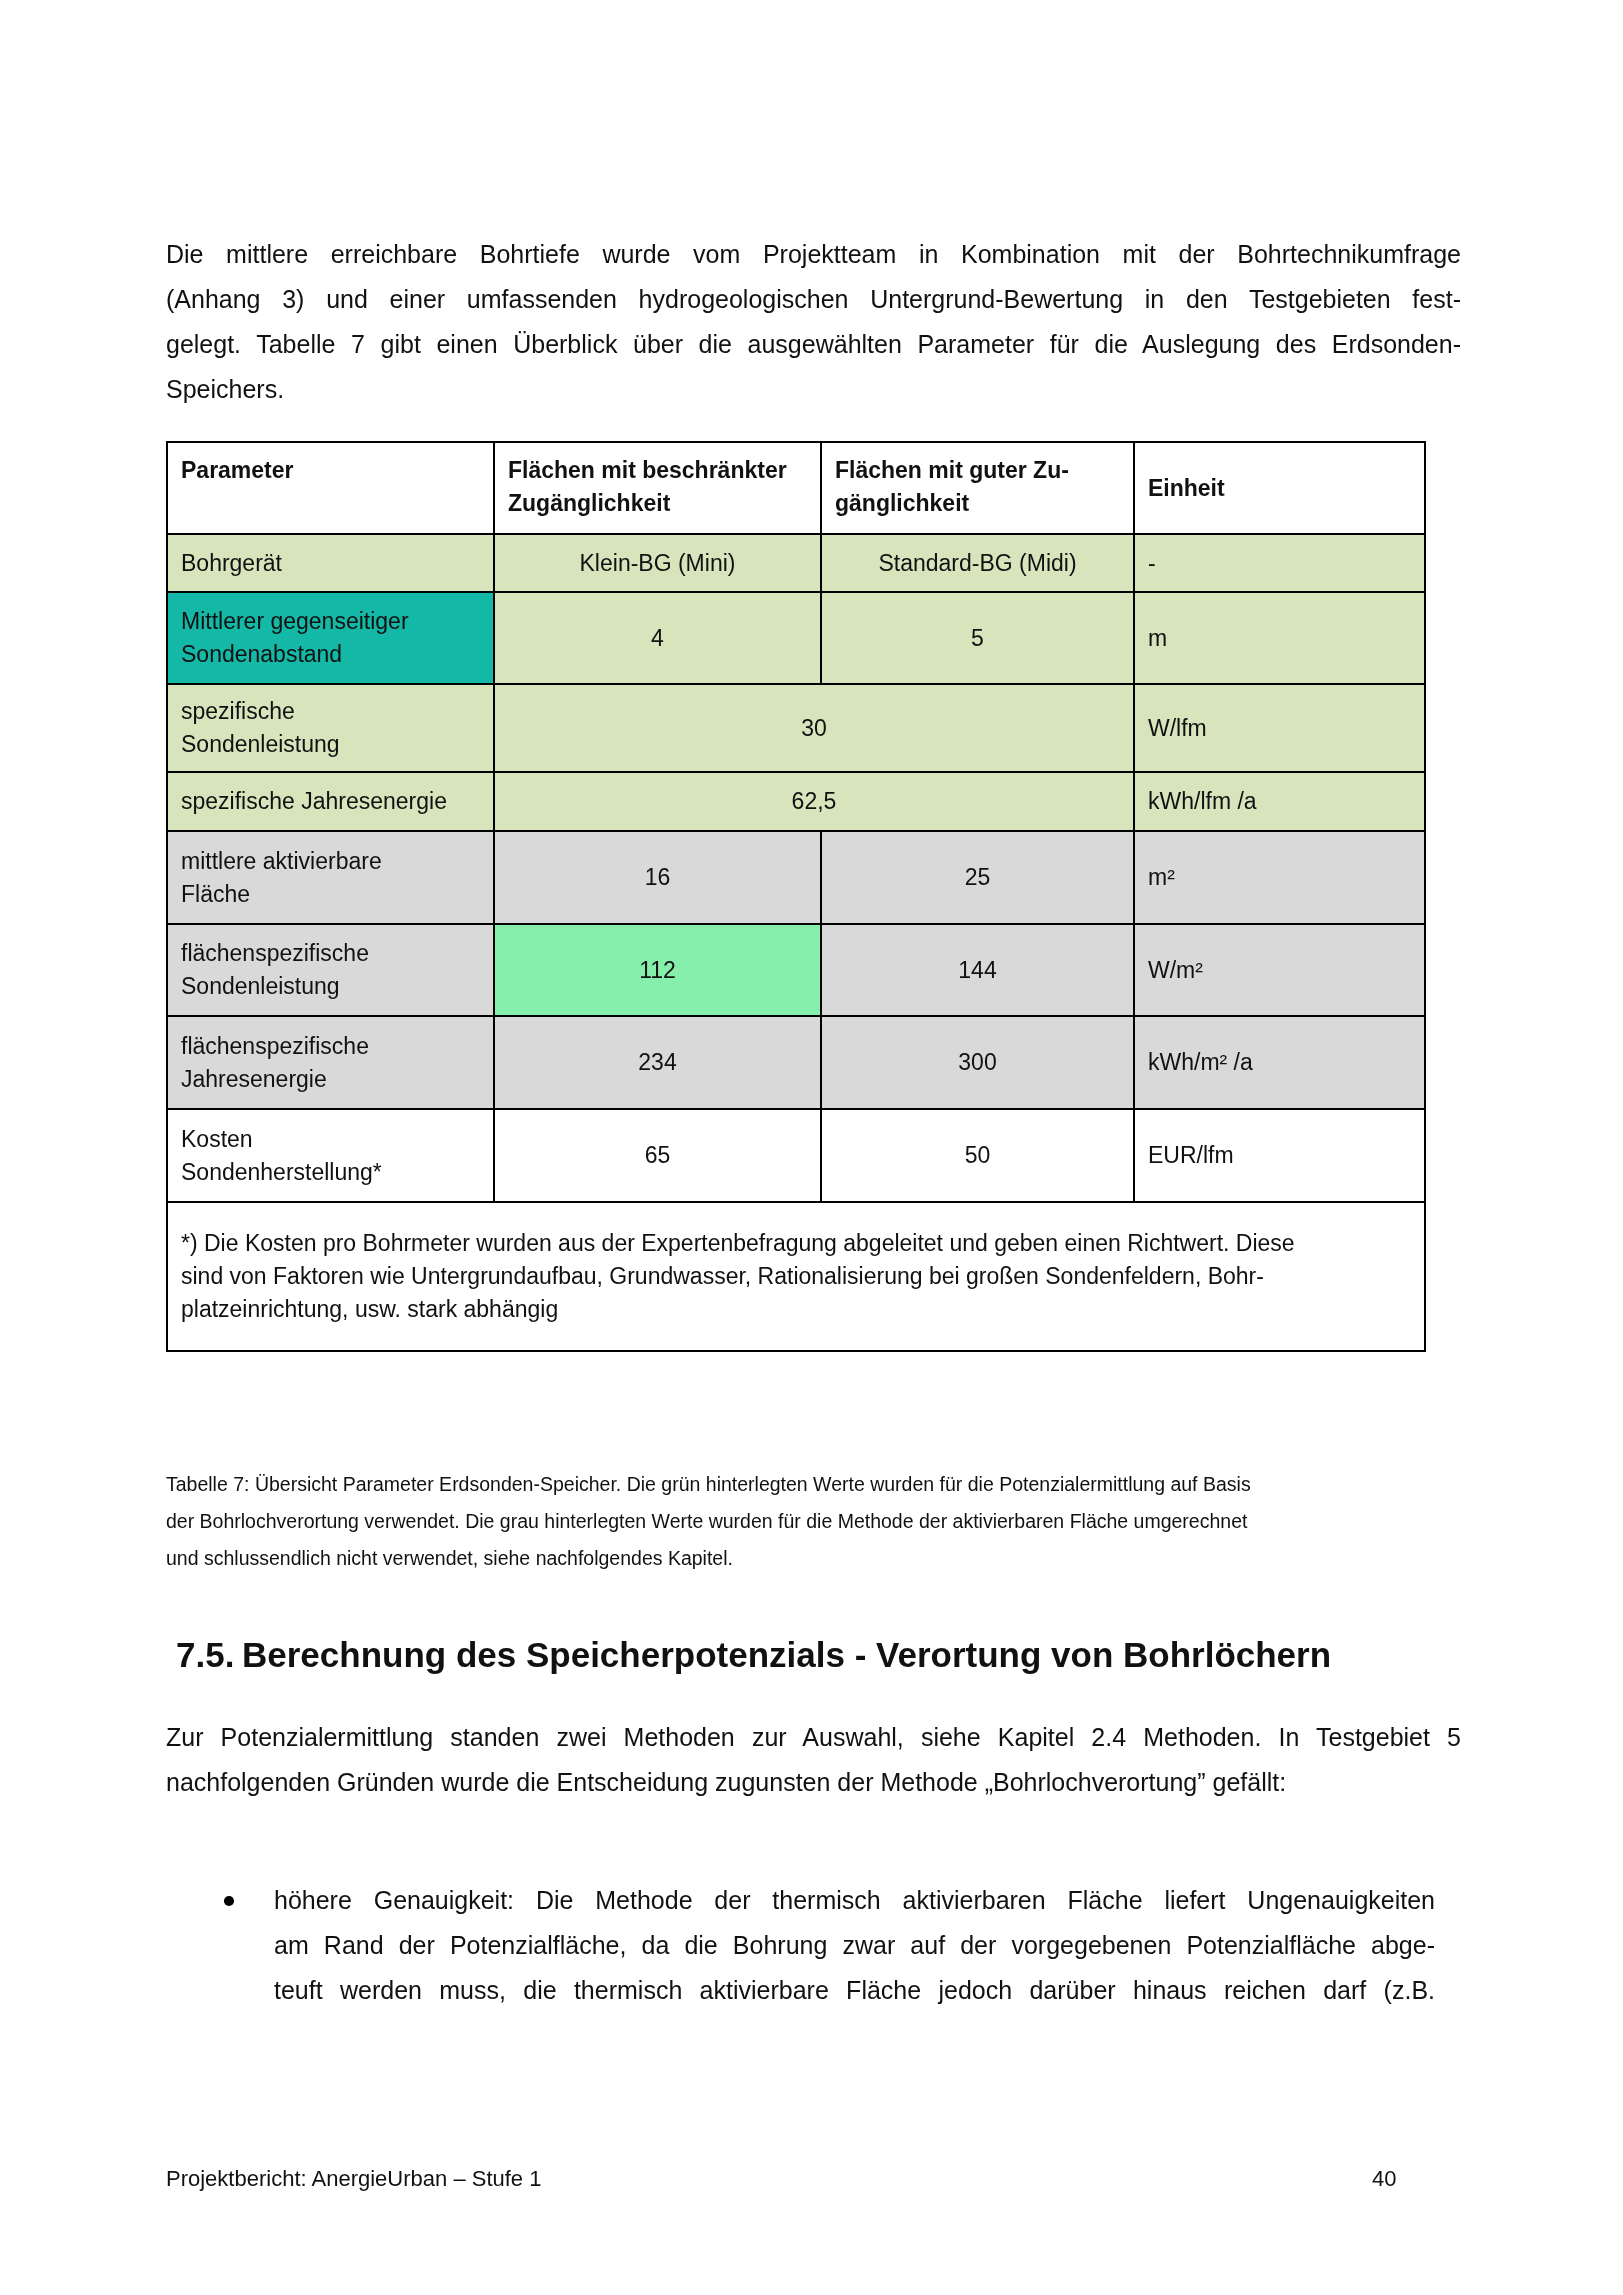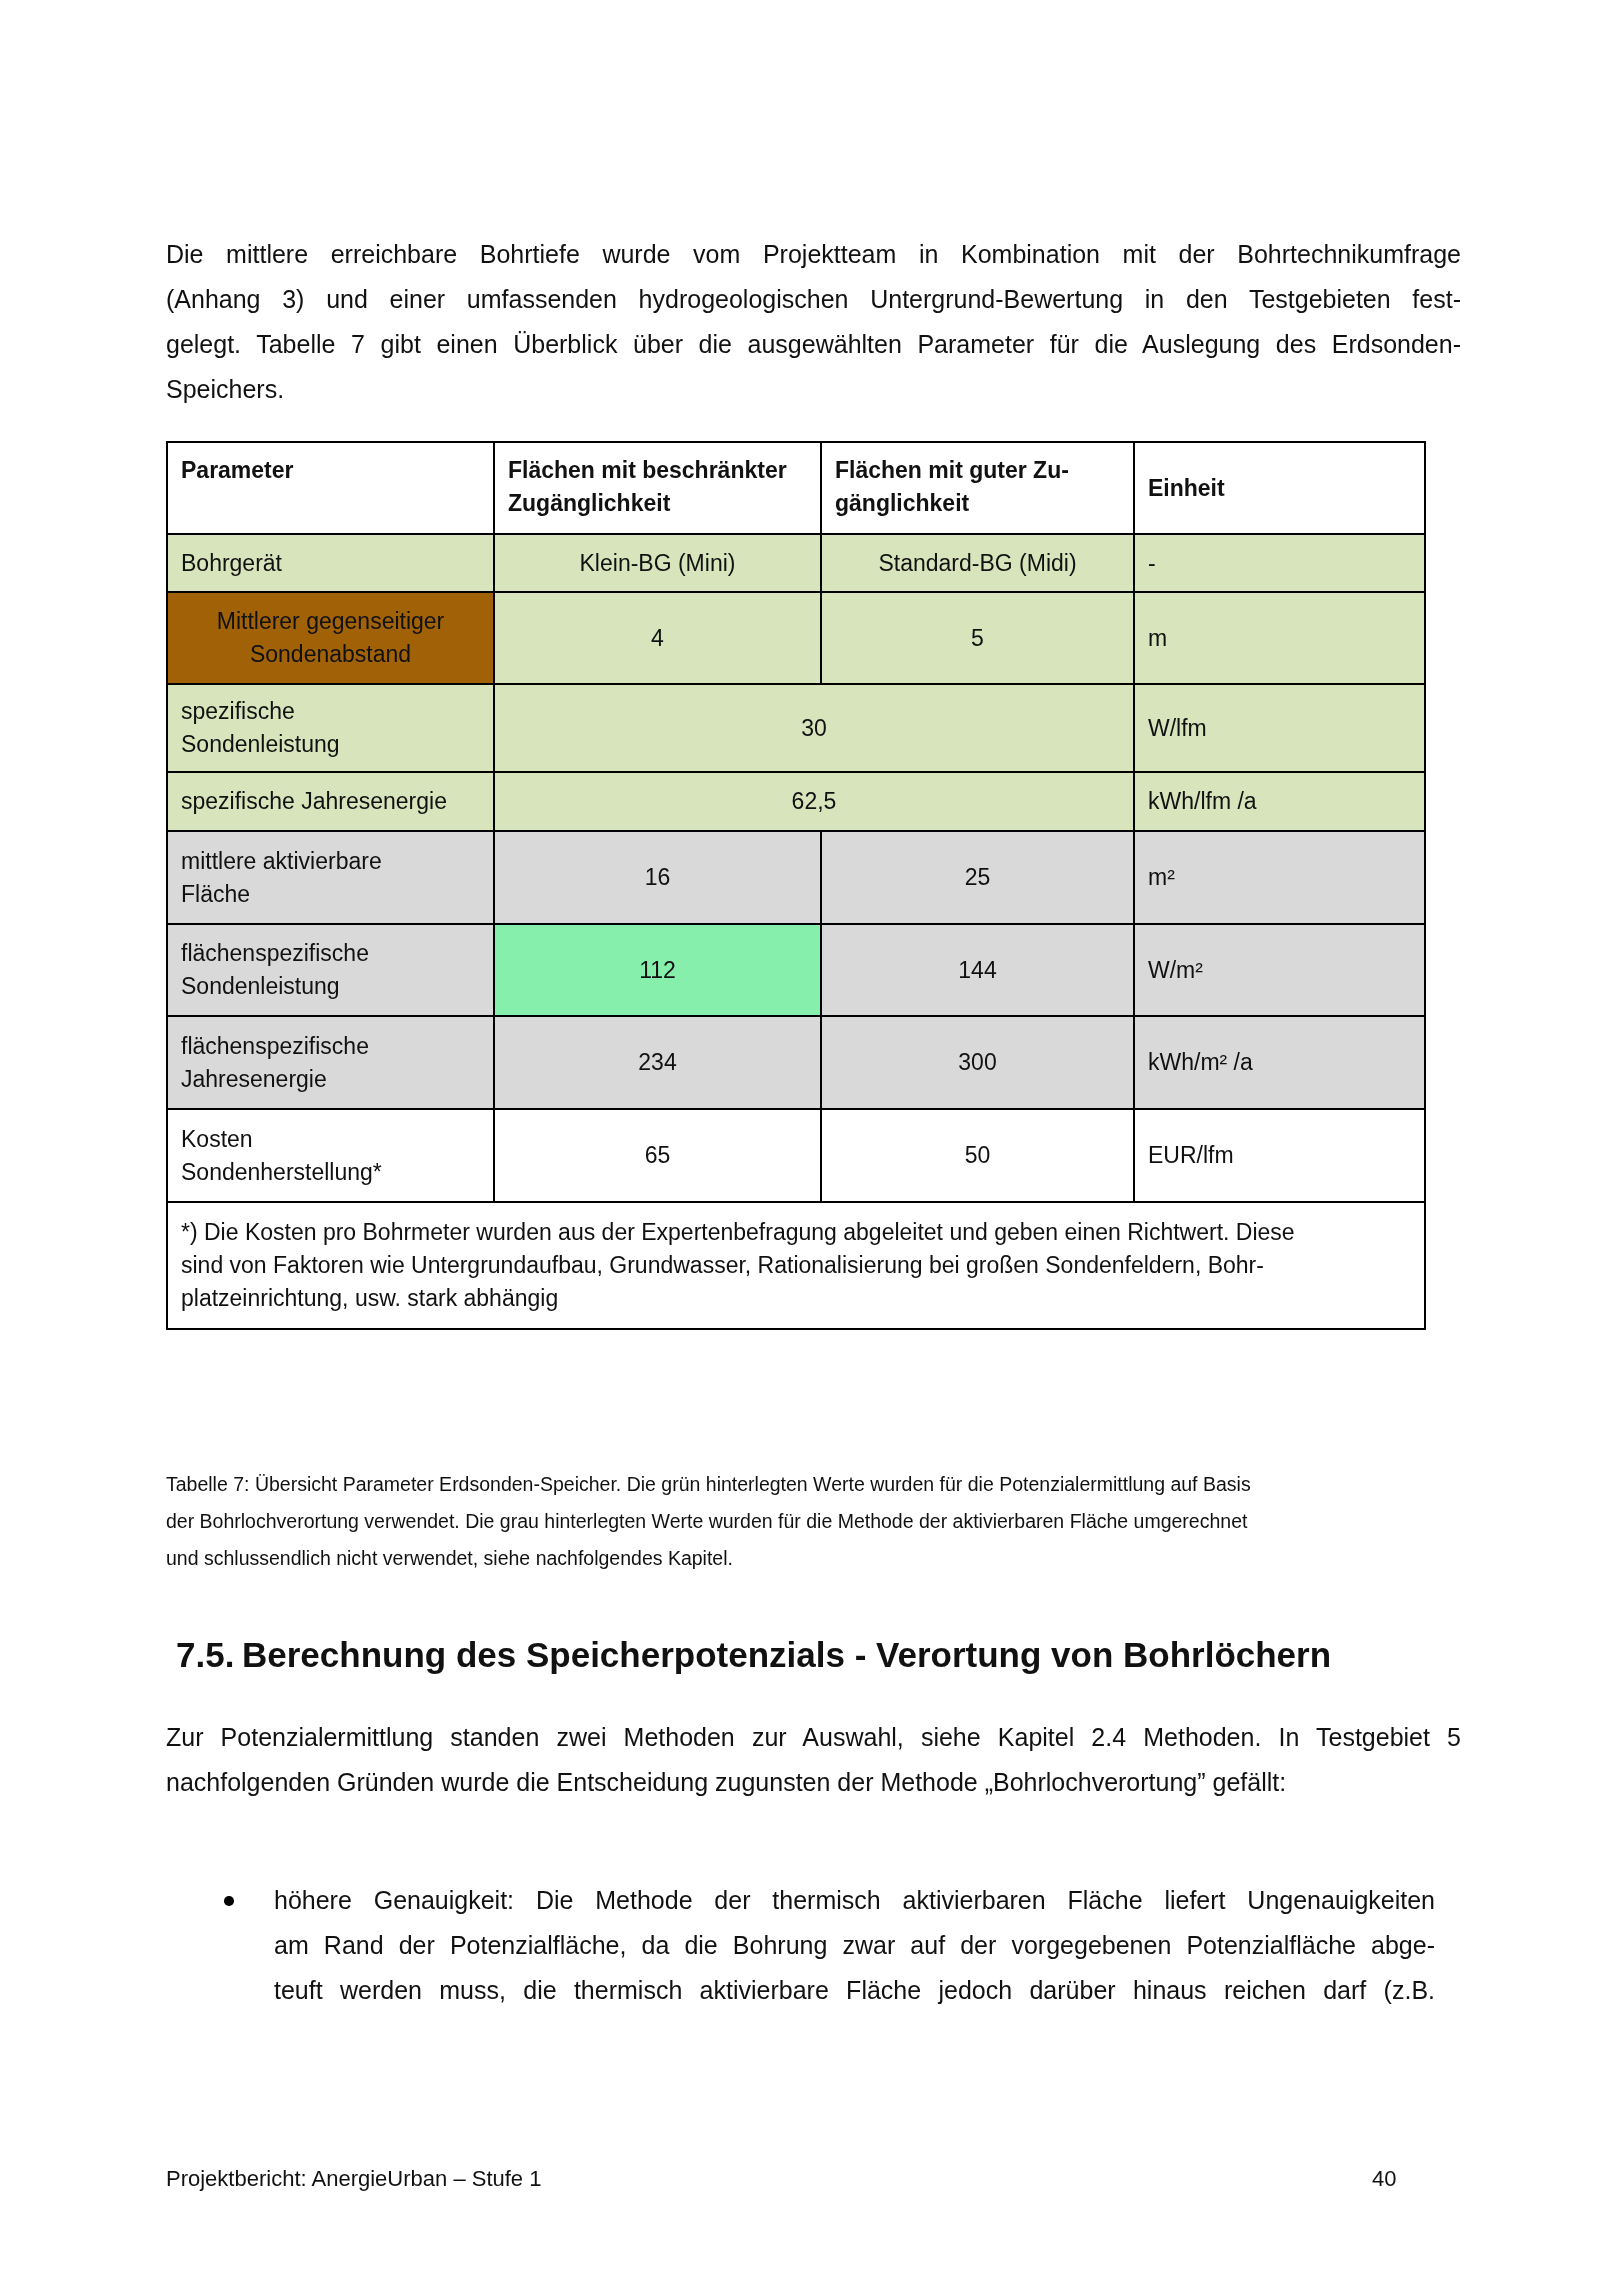--- a/index.html
+++ b/index.html
@@ -33,21 +33,21 @@
   table.params tr.r1 { height: 58px; }
   table.params tr.r2 { height: 93px; }
   table.params tr.r3 { height: 92px; }
   table.params tr.r4 { height: 88px; }
   table.params tr.r5 { height: 59px; }
   table.params tr.r6 { height: 93px; }
   table.params tr.r7 { height: 92px; }
   table.params tr.r8 { height: 93px; }
   table.params tr.r9 { height: 93px; }
   table.params tr.fn { height: 126px; }
-  table.params tr.fn td { vertical-align: middle; padding: 13px 13px; line-height: 33px; }
+  table.params tr.fn td { vertical-align: middle; padding: 24px 13px; line-height: 33px; }
   .green td { background: #d8e4bc; }
   .grey td { background: #d9d9d9; }
   .white td { background: #ffffff; }
 
   #caption {
     position: absolute; left: 166px; top: 1466px; width: 1291px;
     font-size: 19.5px; line-height: 37px; margin: 0;
   }
   #caption .ln { display: block; white-space: nowrap; }
 
@@ -110,21 +110,21 @@
 
   <tr class="r1 green">
     <td style="background: rgb(216, 228, 188); margin-left: 18px;">Bohrgerät</td>
     <td class="c" style="background: rgb(216, 228, 188);">Klein-BG (Mini)</td>
     <td class="c" style="background: rgb(216, 228, 188);">Standard-BG (Midi)</td>
     <td style="background: rgb(216, 228, 188);">-</td>
   </tr>
 
 
   <tr class="r3 green">
-    <td style="background: #a16207; text-align: center;"><span>Mittlerer gegenseitiger</span><br><span>Sondenabstand</span></td>
+    <td style="background: #14b8a6;"><span>Mittlerer gegenseitiger</span><br><span>Sondenabstand</span></td>
     <td class="c" style="background: rgb(216, 228, 188);">4</td>
     <td class="c" style="background: rgb(216, 228, 188);">5</td>
     <td style="background: rgb(216, 228, 188);">m</td>
   </tr>
 
   <tr class="r4 green">
     <td style="background: rgb(216, 228, 188);"><span>spezifische</span><br><span>Sondenleistung</span></td>
     <td class="c" colspan="2" style="background: rgb(216, 228, 188);">30</td>
     <td style="background: rgb(216, 228, 188);">W/lfm</td>
   </tr>

